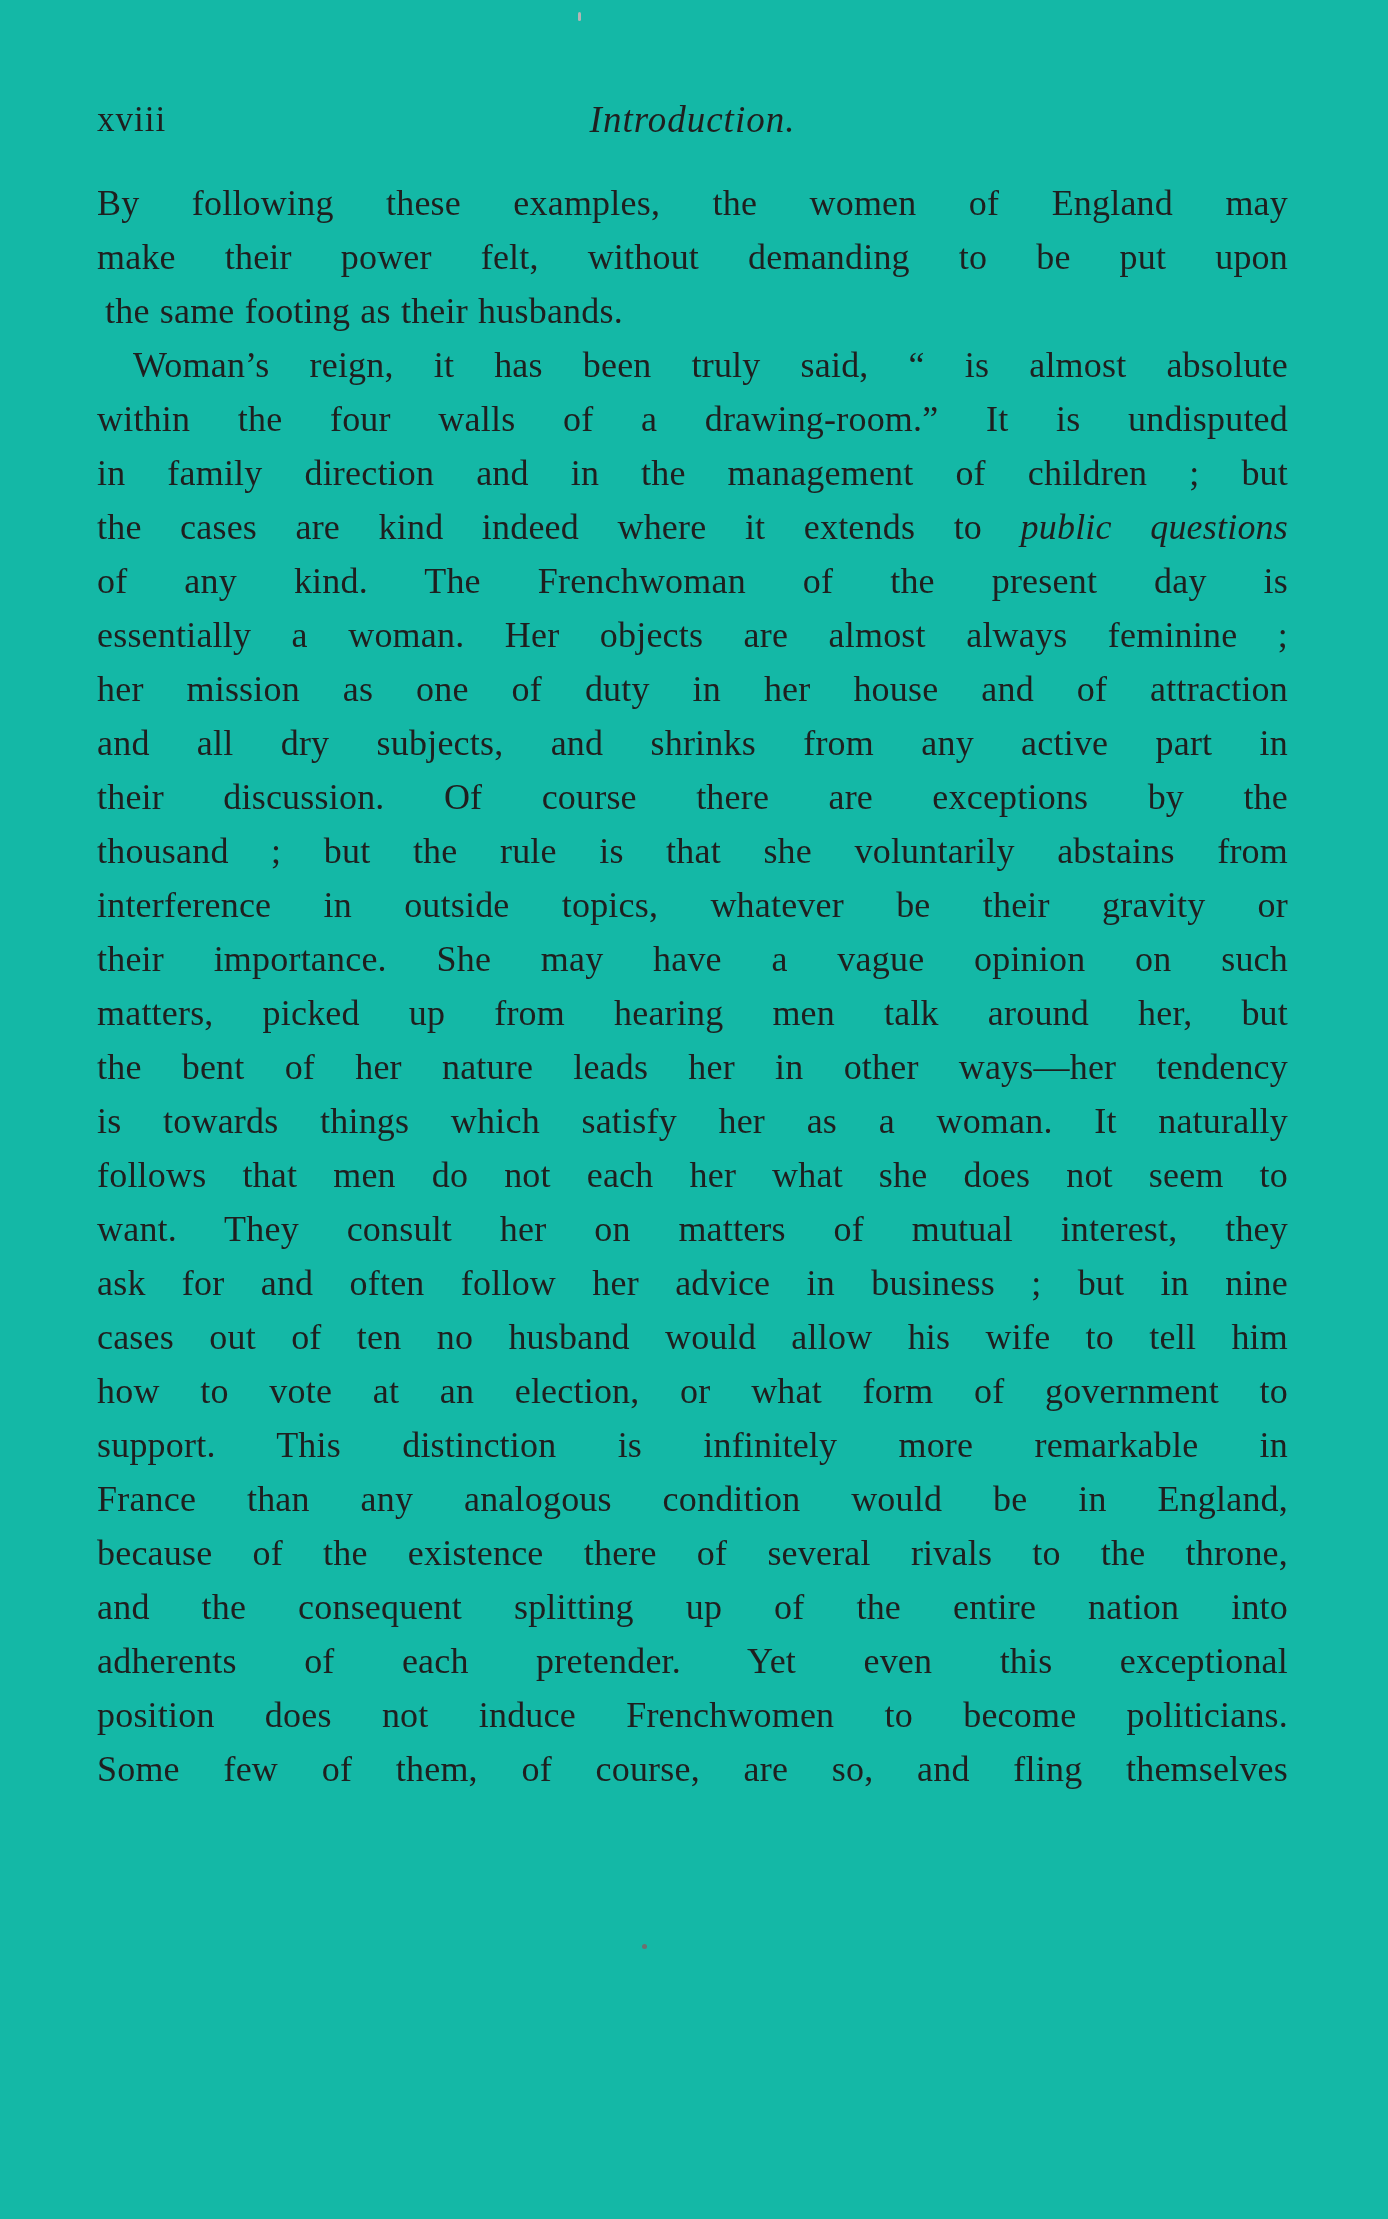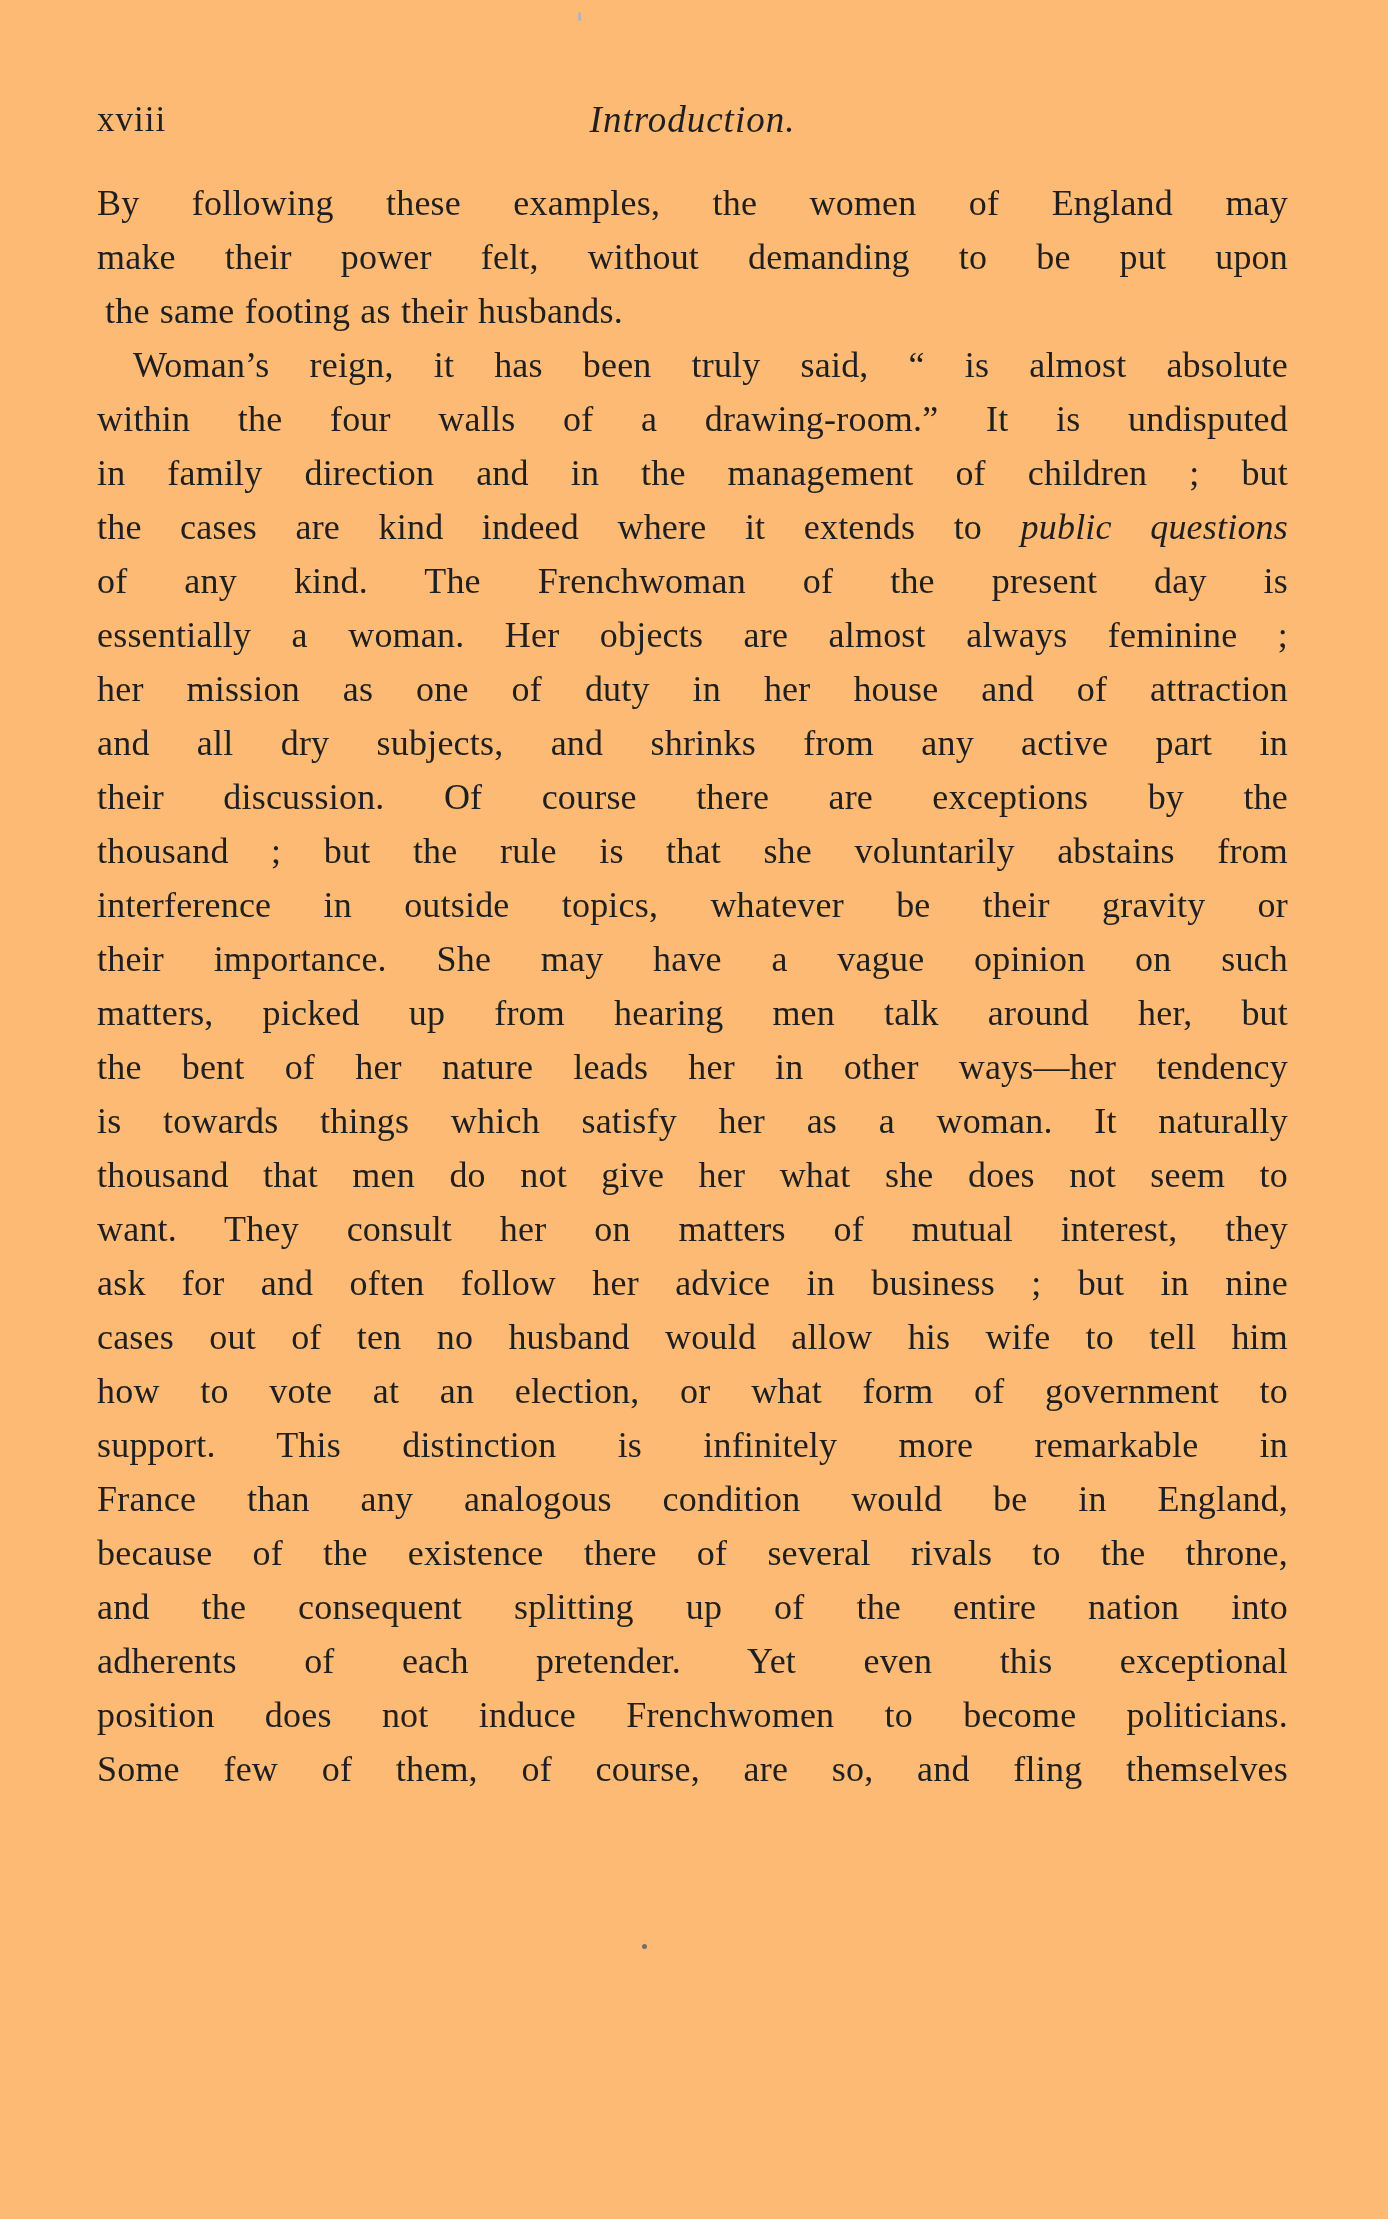--- a/index.html
+++ b/index.html
@@ -4,21 +4,21 @@
 <style>
   html, body {
     margin: 0;
     padding: 0;
     background: #ffffff;
   }
   .page {
     position: relative;
     width: 1388px;
     height: 2219px;
-    background: #fdba74;
+    background: #14b8a6;
     color: #1f1f1f;
     font-family: "Liberation Serif", "DejaVu Serif", serif;
     overflow: hidden;
   }
   .running-header {
     position: absolute;
     top: 98px;
     left: 97px;
     width: 1191px;
     height: 52px;
@@ -110,21 +110,21 @@
       <div class="line"><span>essentially a woman. Her objects are almost always feminine ;</span></div>
       <div class="line"><span>her mission as one of duty in her house and of attraction</span></div>
       <div class="line"><span>and all dry subjects, and shrinks from any active part in</span></div>
       <div class="line"><span>their discussion. Of course there are exceptions by the</span></div>
       <div class="line"><span>thousand ; but the rule is that she voluntarily abstains from</span></div>
       <div class="line"><span>interference in outside topics, whatever be their gravity or</span></div>
       <div class="line"><span>their importance. She may have a vague opinion on such</span></div>
       <div class="line"><span>matters, picked up from hearing men talk around her, but</span></div>
       <div class="line"><span>the bent of her nature leads her in other ways—her tendency</span></div>
       <div class="line"><span>is towards things which satisfy her as a woman. It naturally</span></div>
-      <div class="line"><span>thousand that men do not give her what she does not seem to</span></div>
+      <div class="line"><span>follows that men do not each her what she does not seem to</span></div>
       <div class="line"><span>want. They consult her on matters of mutual interest, they</span></div>
       <div class="line"><span>ask for and often follow her advice in business ; but in nine</span></div>
       <div class="line"><span>cases out of ten no husband would allow his wife to tell him</span></div>
       <div class="line"><span>how to vote at an election, or what form of government to</span></div>
       <div class="line"><span>support. This distinction is infinitely more remarkable in</span></div>
       <div class="line"><span>France than any analogous condition would be in England,</span></div>
       <div class="line"><span>because of the existence there of several rivals to the throne,</span></div>
       <div class="line"><span>and the consequent splitting up of the entire nation into</span></div>
       <div class="line"><span>adherents of each pretender. Yet even this exceptional</span></div>
       <div class="line"><span>position does not induce Frenchwomen to become politicians.</span></div>

